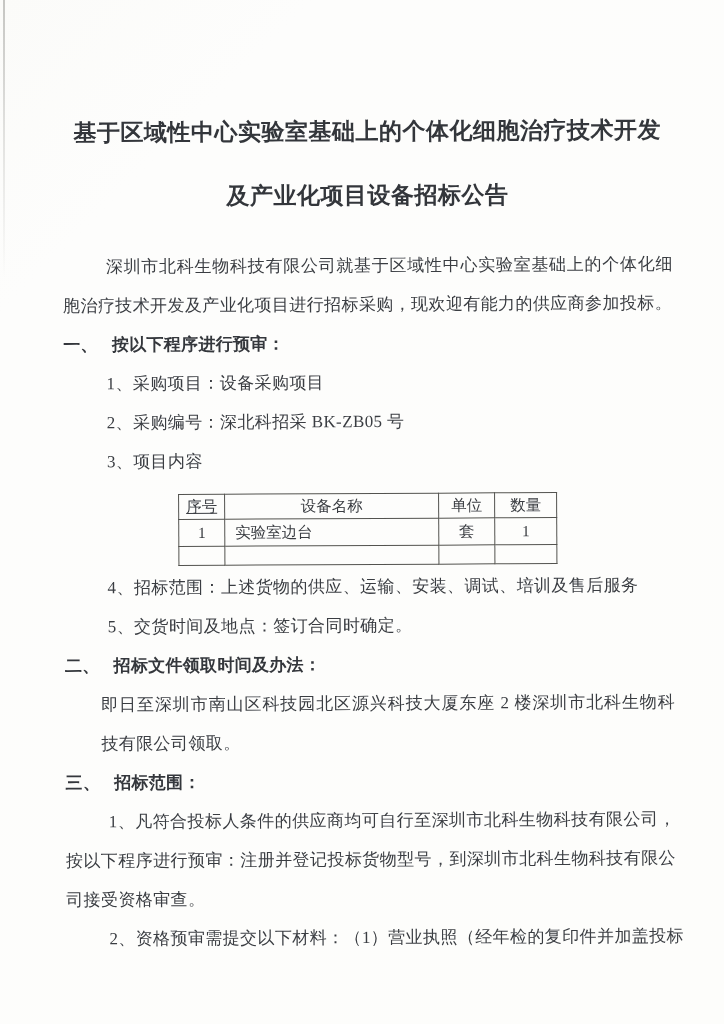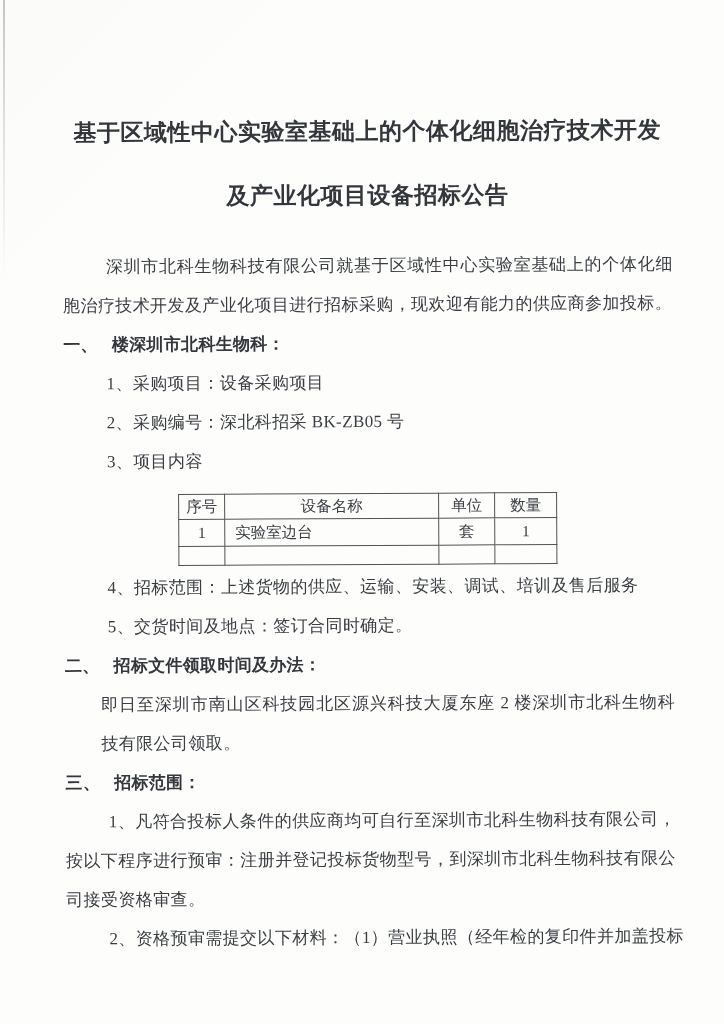--- a/index.html
+++ b/index.html
@@ -76,21 +76,21 @@
   }
   table.equip th, table.equip td {
     border: 1px solid #53534f;
     font-weight: normal;
     font-size: 15.5px;
     color: #3a3d42;
     text-align: center;
     padding: 0;
     overflow: hidden;
   }
-  table.equip .c-seq  { width: 45px; }
+  table.equip .c-seq  { width: 45px; text-decoration: underline; }
   table.equip .c-name { width: 213px; }
   table.equip .c-unit { width: 55px; margin-top: 44px; }
   table.equip .c-qty  { width: 61px; }
   table.equip tr.hdr  th { height: 24px; }
   table.equip tr.r1   td { height: 26px; }
   table.equip tr.r2   td { height: 18px; }
   table.equip td.name-cell { text-align: left; padding-left: 10px; }
 </style>
 </head>
 <body>
@@ -104,21 +104,21 @@
       <div>基于区域性中心实验室基础上的个体化细胞治疗技术开发</div>
       <div>及产业化项目设备招标公告</div>
     </div>
 
     <div class="intro">
       <div class="bodyline stretch indent">深圳市北科生物科技有限公司就基于区域性中心实验室基础上的个体化细</div>
       <div class="bodyline">胞治疗技术开发及产业化项目进行招标采购，现欢迎有能力的供应商参加投标。</div>
     </div>
 
     <div class="sec-heading">
-      <span class="sec-num">一、</span><span>楼深圳市北科生物科：</span>
+      <span class="sec-num">一、</span><span>按以下程序进行预审：</span>
     </div>
 
     <div class="bodyline indent">1、采购项目：设备采购项目</div>
     <div class="bodyline indent">2、采购编号：深北科招采 BK-ZB05 号</div>
     <div class="bodyline indent">3、项目内容</div>
 
     <div class="tbl-wrap">
       <table class="equip">
         <tbody>
             <tr class="hdr">

